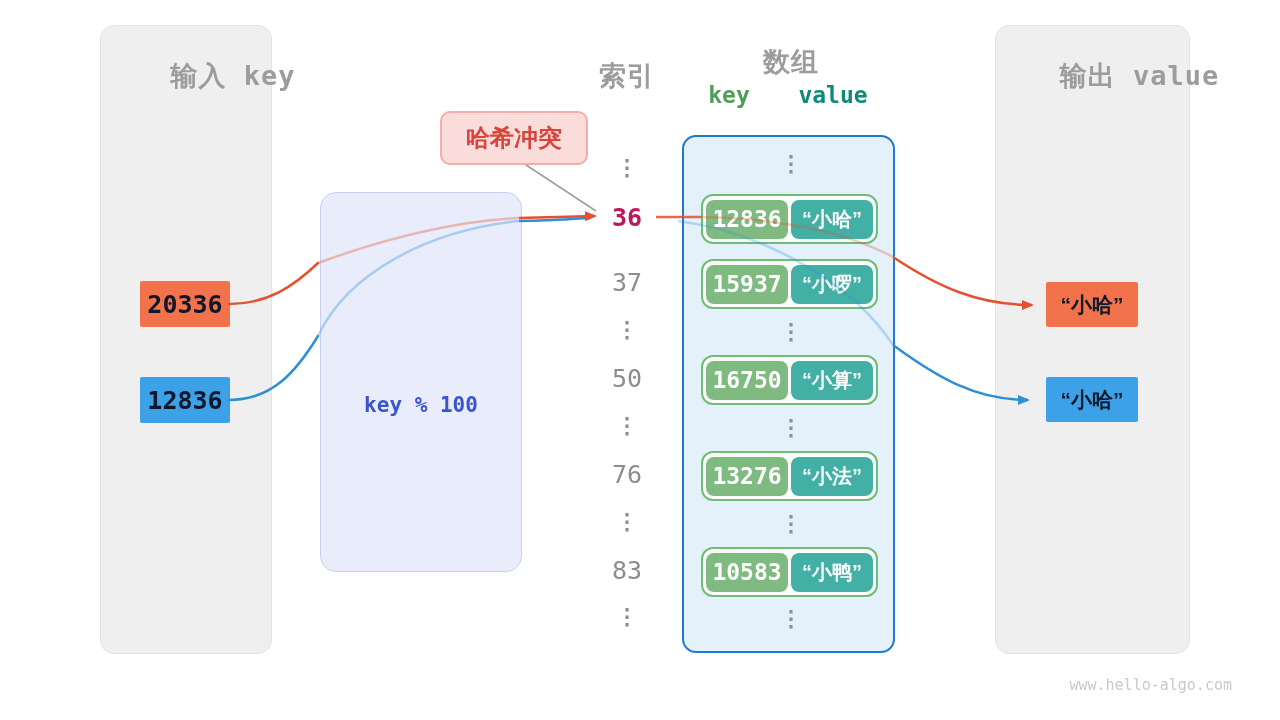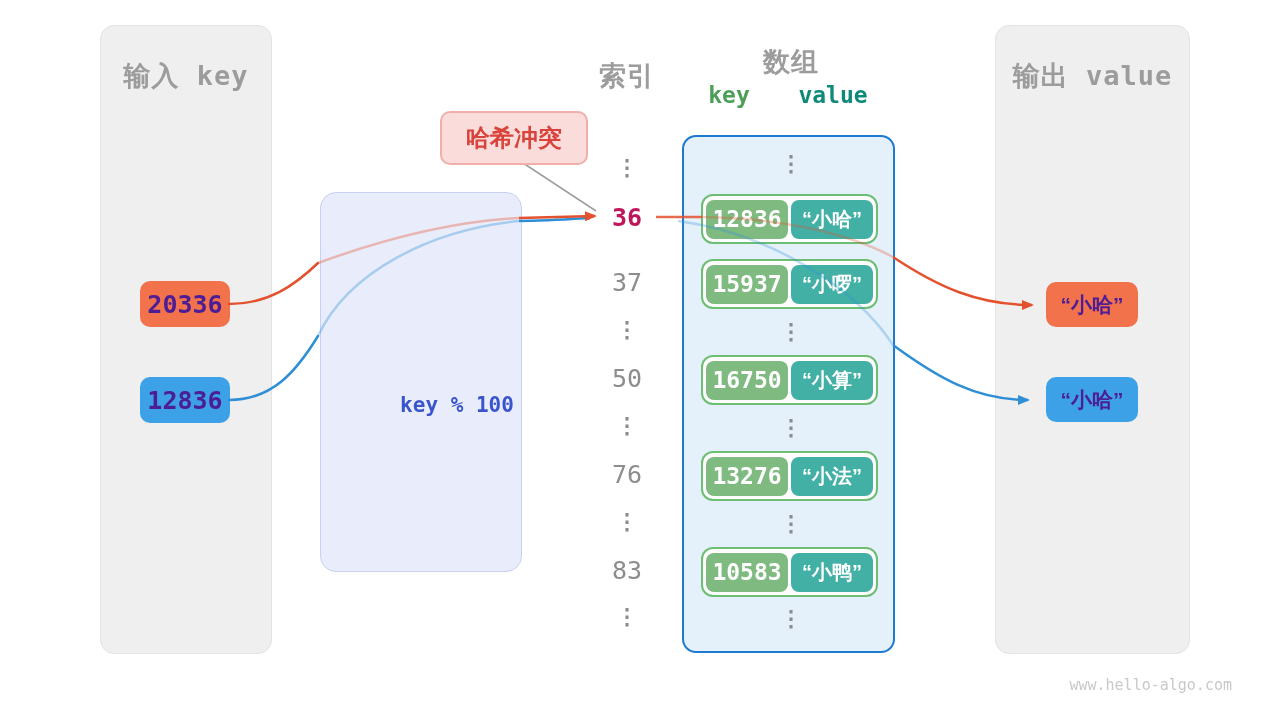--- a/index.html
+++ b/index.html
@@ -4,37 +4,37 @@
 <style>
   html,body{margin:0;padding:0;background:#ffffff;}
   .canvas{position:relative;width:1280px;height:720px;background:#ffffff;overflow:hidden;
           font-family:"Liberation Sans",sans-serif;}
   .mono{font-family:"DejaVu Sans Mono","Liberation Mono",monospace;}
 
   
   .panel{position:absolute;background:#efefef;border:1px solid #e3e3e3;border-radius:14px;}
   .panel-title{position:absolute;width:100%;top:32px;text-align:center;
                font-family:"DejaVu Sans Mono","Liberation Mono",monospace;
-               font-weight:700;font-size:27px;color:#9c9c9c;letter-spacing:1px;}
+               font-weight:700;font-size:27px;color:#9c9c9c;letter-spacing:1px;margin-left:47px;}
 
   
   .kbox{position:absolute;display:flex;align-items:center;justify-content:center;
-        color:#4c1d95;border-radius:10px;font-weight:700;}
+        color:#0f172a;border-radius:2px;font-weight:700;}
   .kbox.num{font-family:"DejaVu Sans Mono","Liberation Mono",monospace;font-size:25px;}
   .kbox.val{font-size:21px;font-weight:700;}
   .orange{background:#f2724b;}
   .blue{background:#3da1e8;}
 
   
   .hash-box{position:absolute;left:320px;top:192px;width:200px;height:378px;
             background:#e9edfb;border:1.5px solid #c8d0f2;border-radius:16px;}
   .hash-title{position:absolute;width:100%;top:152px;text-align:center;
               font-size:27px;font-weight:600;color:#3a55cc;}
   .hash-formula{position:absolute;width:100%;top:200px;text-align:center;
-                font-size:21px;font-weight:600;color:#3a55cc;padding-left:36px;}
+                font-size:21px;font-weight:600;color:#3a55cc;}
 
   
   .collision{position:absolute;left:440px;top:111px;width:148px;height:54px;
              background:#fadcdb;border:2px solid #f0afaa;border-radius:10px;
              display:flex;align-items:center;justify-content:center;
              font-size:24px;font-weight:700;color:#d8433c;z-index:6;box-sizing:border-box;}
 
   
   .col-title{position:absolute;font-weight:700;font-size:27px;color:#9c9c9c;
              transform:translate(-50%,-50%);letter-spacing:1px;white-space:nowrap;}

